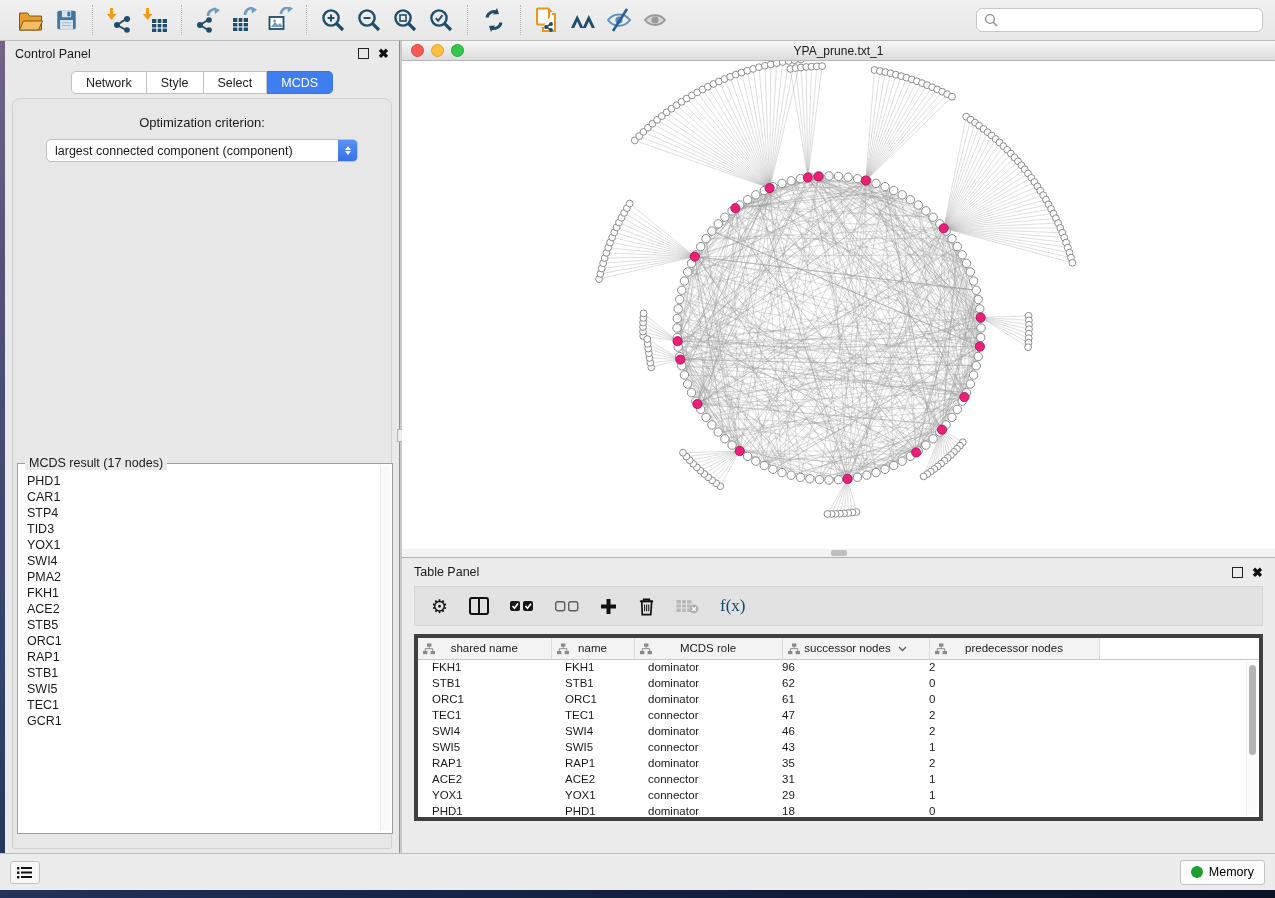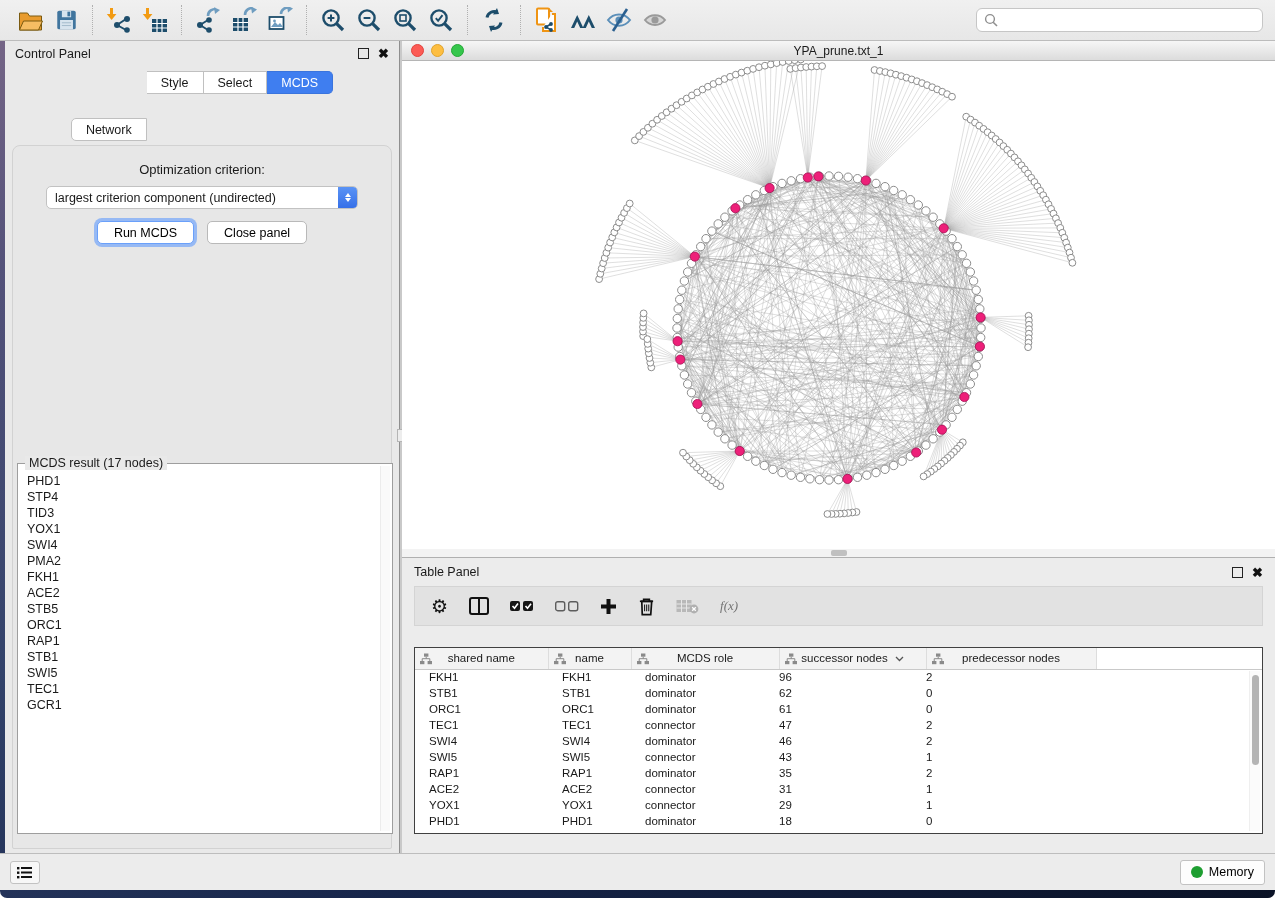--- a/index.html
+++ b/index.html
@@ -5,21 +5,20 @@
   * { box-sizing: border-box; }
   html,body { margin:0; padding:0; }
   body {
     width:1275px; height:898px; overflow:hidden;
     font-family:"Liberation Sans", sans-serif;
     font-size:12px; color:#1a1a1a;
   }
   .desktop {
     position:relative; width:1275px; height:898px;
     background:linear-gradient(155deg,#7a6888 0%,#54527a 18%,#33436b 45%,#16254a 72%,#0a1226 100%);
-    border-radius:7px;
   }
   .app { position:absolute; left:0; top:0; right:0; bottom:8px; display:flex; flex-direction:column; }
 
   
   .toolbar {
     height:41px; background:linear-gradient(#f0f0f0,#e7e7e7);
     border-bottom:1px solid #bcbcbc;
     display:flex; align-items:center; padding:0 12px; flex:0 0 auto;
   }
   .tbtn { width:36px; height:32px; border:none; background:transparent; padding:2px; display:flex; align-items:center; justify-content:center; }
@@ -42,21 +41,21 @@
   }
   .cp-titlebar { height:25px; display:flex; align-items:center; padding:0 10px; font-size:12.5px; }
   .win-icons { margin-left:auto; display:flex; gap:9px; align-items:center; }
   .float-glyph { width:11px; height:11px; border:1.6px solid #222; display:inline-block; }
   .close-glyph { font-size:13px; font-weight:bold; color:#111; line-height:11px; }
   .cp-tabs { display:flex; justify-content:center; padding:5px 0 2px; }
   .seg {
     height:23px; padding:0 14px; background:#fff; border:1px solid #c0c0c0; border-left-width:0;
     font-size:12.5px; font-family:"Liberation Sans",sans-serif; color:#1a1a1a; cursor:default;
   }
-  .seg:first-child { border-left-width:1px; border-radius:5px 0 0 5px;margin-top:47px; }
+  .seg:first-child { border-left-width:1px; border-radius:5px 0 0 5px; }
   .seg:last-child { border-radius:0 5px 5px 0; }
   .seg.active { background:#3f7ef0; border-color:#3a74dd; color:#fff; }
   .cp-body {
     flex:1; margin:2px 7px 4px 7px; background:#e7e7e7;
     border:1px solid #d2d2d2; border-radius:8px 8px 2px 2px;
     display:flex; flex-direction:column; align-items:center; padding-top:16px;
   }
   .opt-label { font-size:13px; margin-bottom:9px; }
   .dropdown {
     width:312px; height:23px; background:#fff; border:1px solid #c2c2c2; border-radius:5px;
@@ -109,22 +108,22 @@
 
   
   .table-panel { flex:1; min-height:0; background:#ececec; border-top:1px solid #b0b0b0; display:flex; flex-direction:column; }
   .tp-titlebar { height:28px; display:flex; align-items:center; padding:0 12px; font-size:12.5px; flex:0 0 auto; }
   .tp-toolbar {
     height:40px; margin:0 12px; background:#e2e2e2; border:1px solid #d4d4d4;
     display:flex; align-items:center; gap:21px; padding:0 16px; flex:0 0 auto;
   }
   .ttool { border:none; background:transparent; padding:0; display:flex; align-items:center; justify-content:center; height:26px; }
   .gear-glyph { font-family:"DejaVu Sans",sans-serif; font-size:19px; color:#111; line-height:20px; }
-  .fx-glyph { font-family:"Liberation Serif",serif; font-style:italic; font-size:13px; color:#737373; }
-  .table-wrap { margin:21px 12px 0 12px; height:187px; background:#fff; border:1px solid #404040; position:relative; overflow:hidden; flex:0 0 auto; }
+  .fx-glyph { font-family:"Liberation Serif",serif; font-size:17px; color:#0c4a6e; }
+  .table-wrap { margin:8px 12px 0 12px; height:187px; background:#fff; border:4px solid #404040; position:relative; overflow:hidden; flex:0 0 auto; }
   table.node-table { border-collapse:collapse; width:100%; table-layout:fixed; }
   .node-table th {
     height:21px; background:#f3f3f3; font-weight:normal; font-size:11.5px;
     border-right:1px solid #ddd; border-bottom:1px solid #c9c9c9; position:relative; text-align:center; padding:0 4px;
   }
   .node-table th.filler { background:#fff; border-right:none; }
   .node-table th .hdr-icon { position:absolute; left:5px; top:5px; }
   .node-table th .hdr-chev { margin-left:7px; }
   .node-table td { height:16px; font-size:11.5px; padding:0 0 0 14px; white-space:nowrap; overflow:hidden; }
   .node-table td.num { text-align:left; padding:0 14px 0 0; }
@@ -318,35 +317,32 @@
         </div>
         <div class="cp-tabs" id="cp-tabs">
             <button class="seg">Network</button>
             <button class="seg">Style</button>
             <button class="seg">Select</button>
             <button class="seg active">MCDS</button>
           </div>
         <div class="cp-body">
           <div class="opt-label">Optimization criterion:</div>
           <div class="dropdown">
-            <span class="dd-value">largest criterion component (undirected)</span>
+            <span class="dd-value">largest connected component (component)</span>
             <span class="dd-stepper">
                 <i class="dd-up"></i>
                 <i class="dd-down"></i>
               </span>
-          </div>
-          <div class="btn-row">
-            <button class="pbtn focused">Run MCDS</button>
-            <button class="pbtn">Close panel</button>
           </div>
         </div>
         <div class="result-group">
           <span class="result-legend">MCDS result (17 nodes)</span>
           <div class="result-list" id="mcds-list">
               <div class="mcds-item">PHD1</div>
+              <div class="mcds-item">CAR1</div>
               <div class="mcds-item">STP4</div>
               <div class="mcds-item">TID3</div>
               <div class="mcds-item">YOX1</div>
               <div class="mcds-item">SWI4</div>
               <div class="mcds-item">PMA2</div>
               <div class="mcds-item">FKH1</div>
               <div class="mcds-item">ACE2</div>
               <div class="mcds-item">STB5</div>
               <div class="mcds-item">ORC1</div>
               <div class="mcds-item">RAP1</div>

